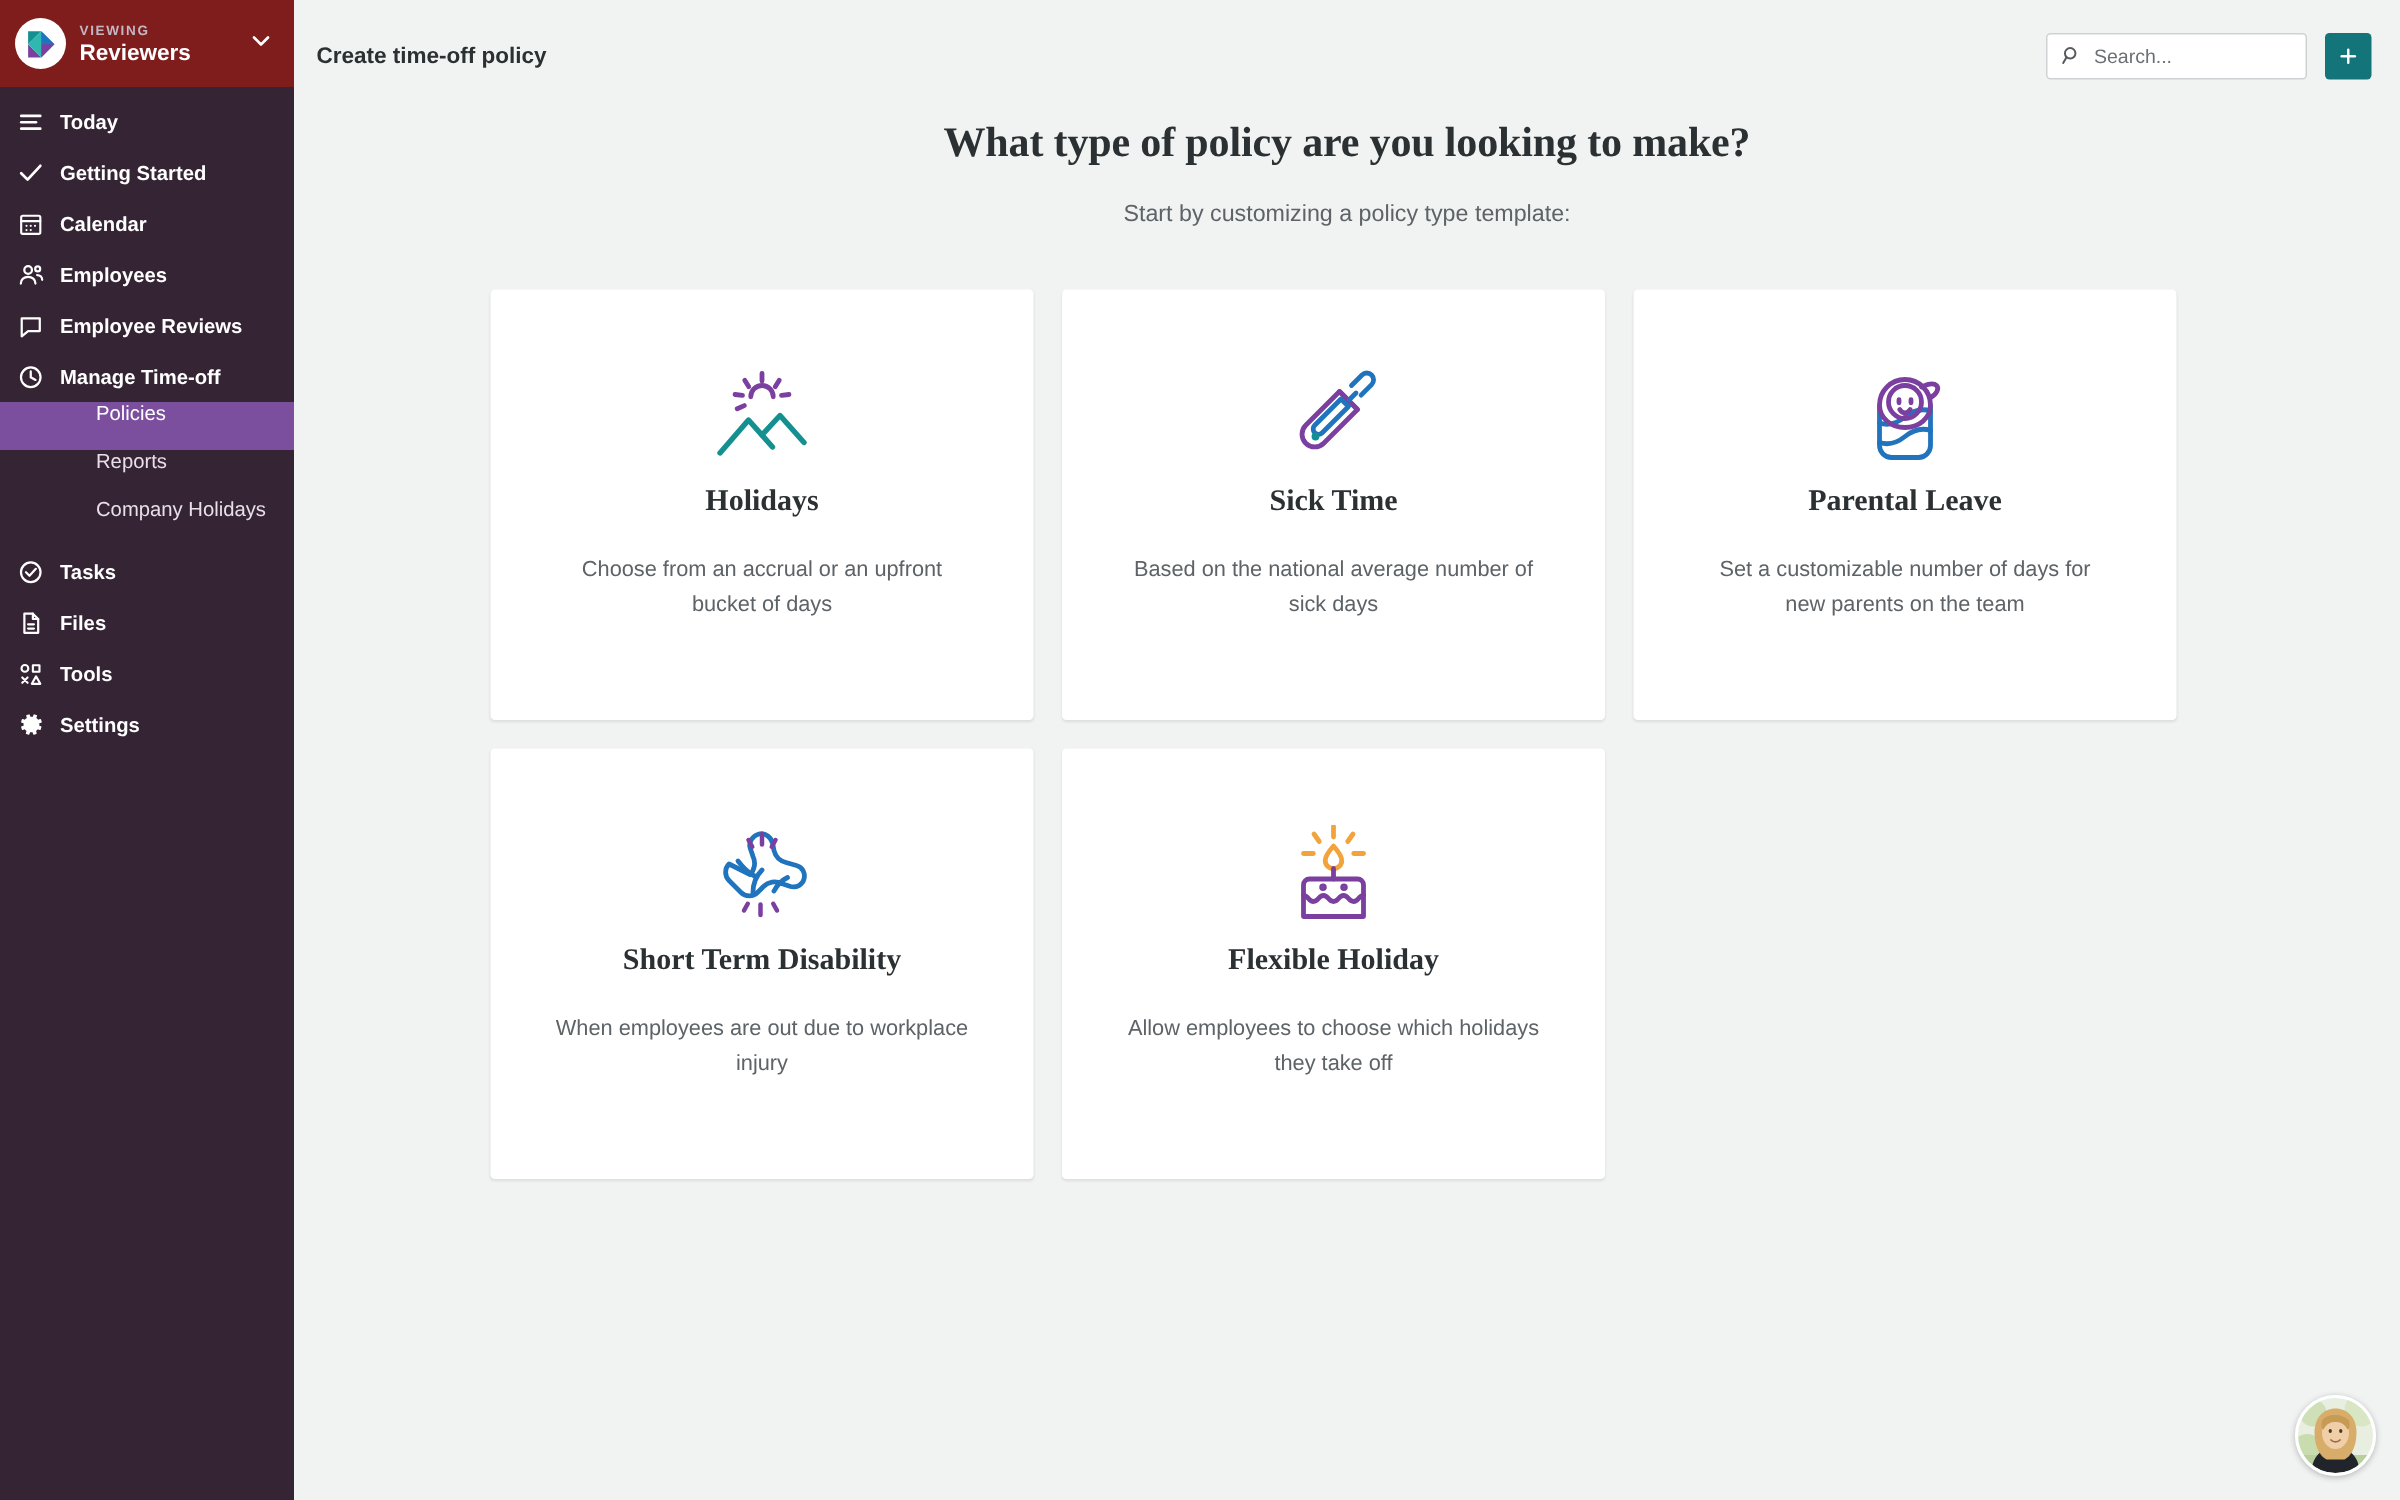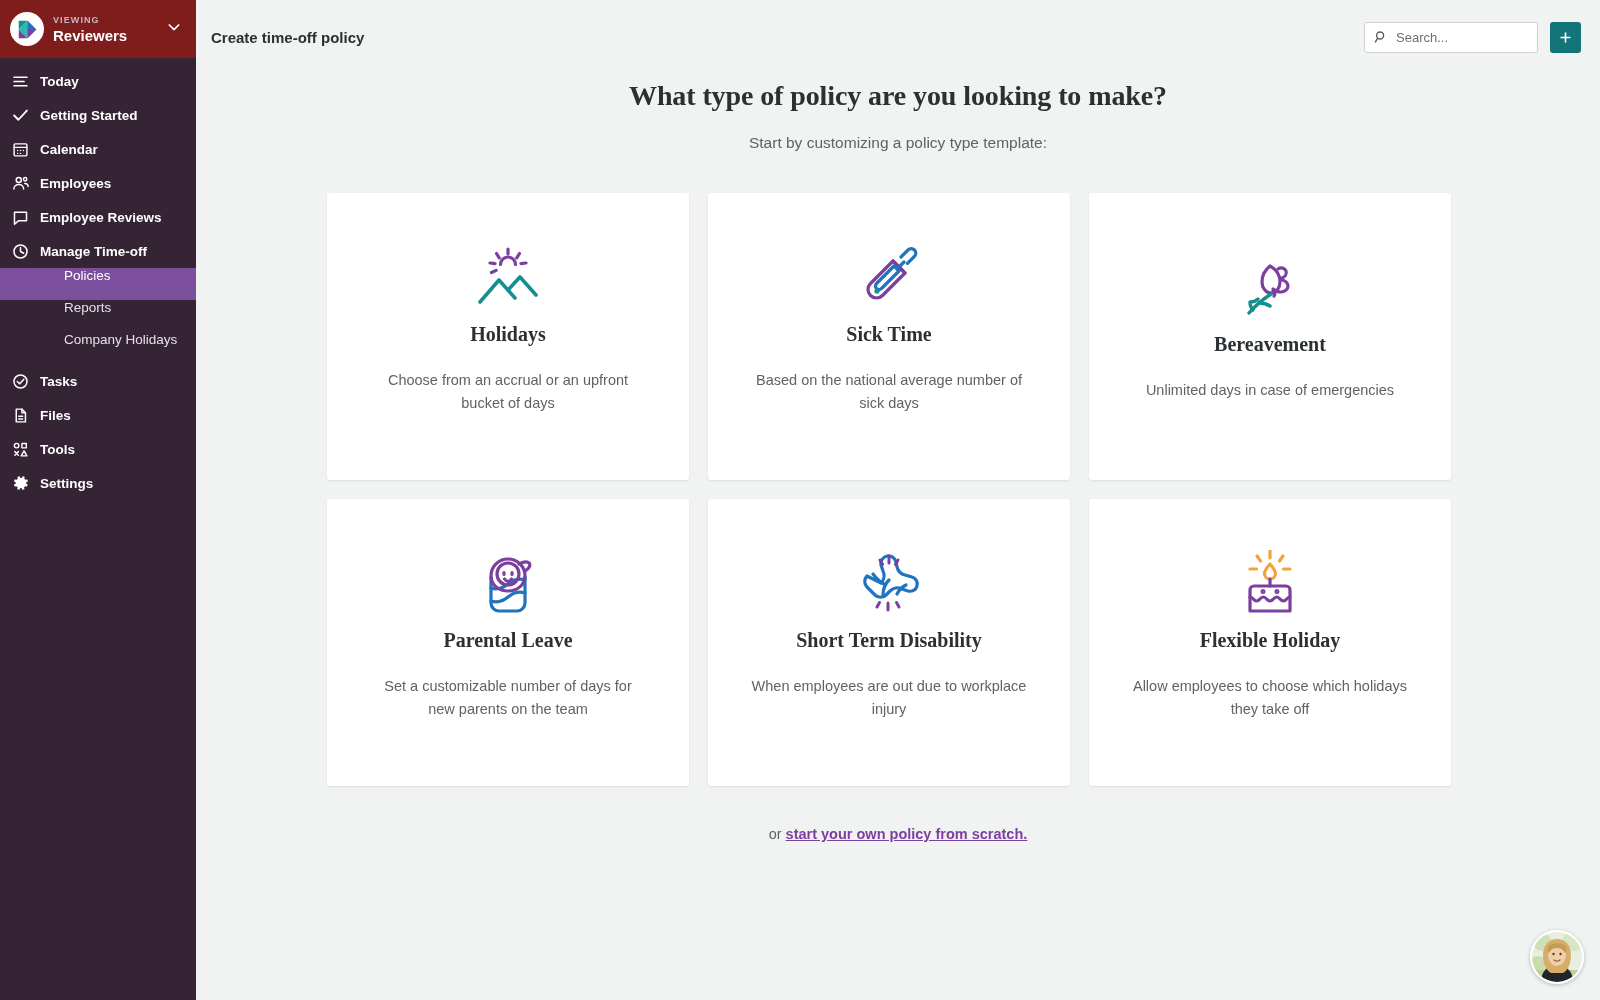--- a/index.html
+++ b/index.html
@@ -345,39 +345,20 @@
                 <path d="M43.5 22.5L48 18"></path>
                 <path d="M25.5 44.5L43 27l-5-5-17.5 17.5a3.5 3.5 0 0 0 0 5 3.5 3.5 0 0 0 5 0z"></path>
               </g>
               <circle cx="21" cy="47" r="2.6" fill="#13908f"></circle>
             </svg>
           </div>
           <div class="card-title">Sick Time</div>
           <div class="card-desc">Based on the national average number of sick days</div>
         </div>
 
-        <div class="card no-desc-icon">
-          <div class="card-icon">
-            <svg width="66" height="60" viewBox="0 0 66 60" fill="none" stroke-linecap="round" stroke-linejoin="round">
-              <g stroke="#7b3fa0" stroke-width="3.2">
-                <path d="M33 9c-5 4-8 10-8 16 0 6 4 11 9 11s9-5 9-11c0-6-3-12-10-16z"></path>
-                <path d="M41 12c3-2 7-1 8 2 1 3-1 6-4 7"></path>
-                <path d="M44 23c4 0 7 3 7 6s-3 6-7 6c-3 0-6-1-8-3"></path>
-                <path d="M36 34c2 2 2 4 1 5"></path>
-              </g>
-              <g stroke="#13908f" stroke-width="3.4">
-                <path d="M12 56c6-7 13-13 22-19"></path>
-                <path d="M21 42c-2 2-5 3-8 3 0 3 1 6 3 8"></path>
-                <path d="M22 46c4 0 8 1 11 3"></path>
-              </g>
-            </svg>
-          </div>
-          <div class="card-title">Bereavement</div>
-          <div class="card-desc">Unlimited days in case of emergencies</div>
-        </div>
 
         <div class="card">
           <div class="card-icon">
             <svg width="60" height="66" viewBox="0 0 60 66" fill="none" stroke-linecap="round" stroke-linejoin="round">
               <g stroke="#1f74bd" stroke-width="3.2">
                 <path d="M13 27v26a8 8 0 0 0 8 8h18a8 8 0 0 0 8-8V27"></path>
                 <path d="M13 38c6 2 12 0 17-4 5-4 11-6 17-4"></path>
                 <path d="M13 51c6 2 12 0 17-4 5-4 11-6 17-4"></path>
               </g>
               <g stroke="#7b3fa0" stroke-width="3.2">
@@ -435,23 +416,20 @@
                 <circle cx="40" cy="41.5" r="0.9" fill="#7b3fa0"></circle>
               </g>
             </svg>
           </div>
           <div class="card-title">Flexible Holiday</div>
           <div class="card-desc">Allow employees to choose which holidays they take off</div>
         </div>
 
       </div>
 
-      <div class="footer-note">
-        <span>or </span><span class="footer-link">start your own policy from scratch.</span>
-      </div>
 
     </div>
 
     <div class="avatar">
       <svg width="50" height="50" viewBox="0 0 50 50">
         <defs>
           <clipPath id="avclip">
               <circle cx="25" cy="25" r="25"></circle>
             </clipPath>
         </defs>

